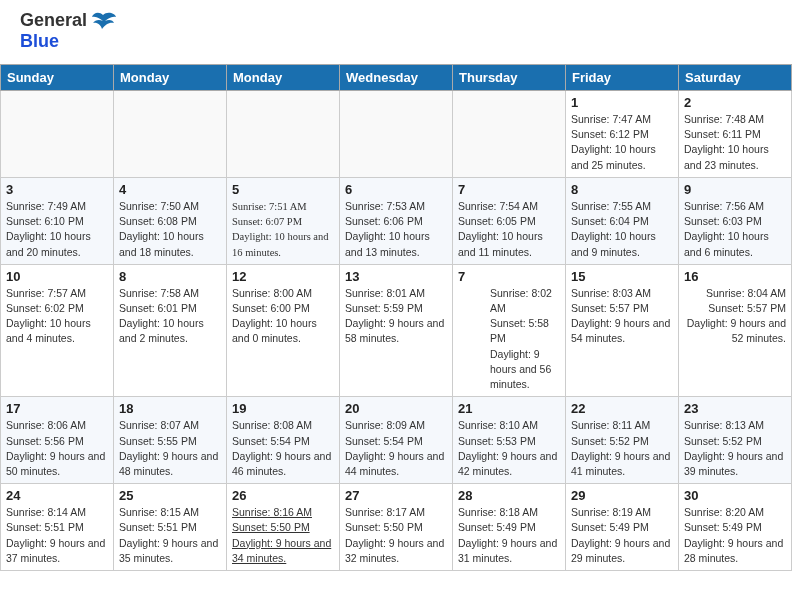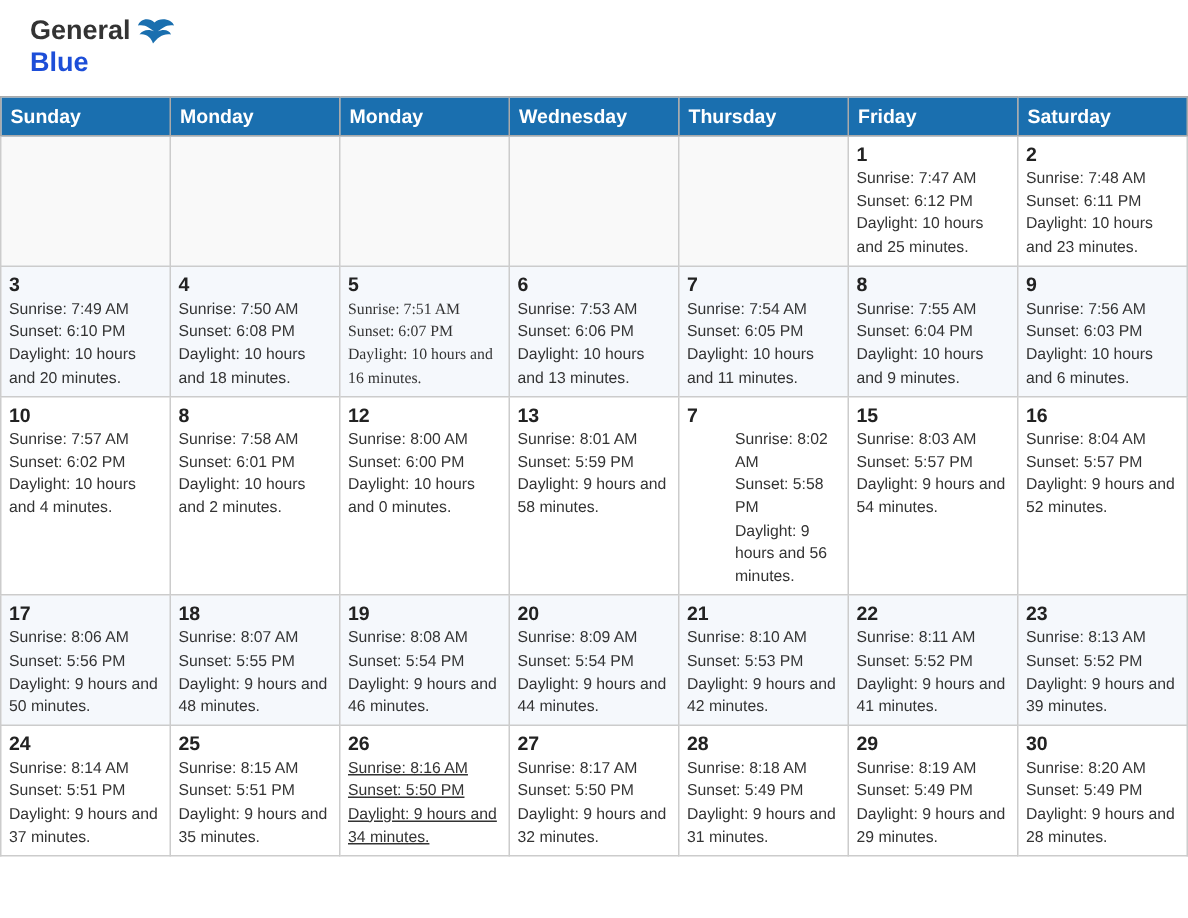--- a/index.html
+++ b/index.html
@@ -162,21 +162,21 @@
 Daylight: 9 hours and 56 minutes.</div>
         </td>
         <td>
           <div class="day-num">15</div>
           <div class="day-info" style="white-space: pre-line;">Sunrise: 8:03 AM
 Sunset: 5:57 PM
 Daylight: 9 hours and 54 minutes.</div>
         </td>
         <td>
           <div class="day-num">16</div>
-          <div class="day-info" style="white-space: pre-line;">Sunrise: 8:04 AM
+          <div class="day-info" style="white-space: pre-line; text-align: right;">Sunrise: 8:04 AM
 Sunset: 5:57 PM
 Daylight: 9 hours and 52 minutes.</div>
         </td>
       </tr>
       <tr>
         <td>
           <div class="day-num">17</div>
           <div class="day-info" style="white-space: pre-line;">Sunrise: 8:06 AM
 Sunset: 5:56 PM
 Daylight: 9 hours and 50 minutes.</div>

